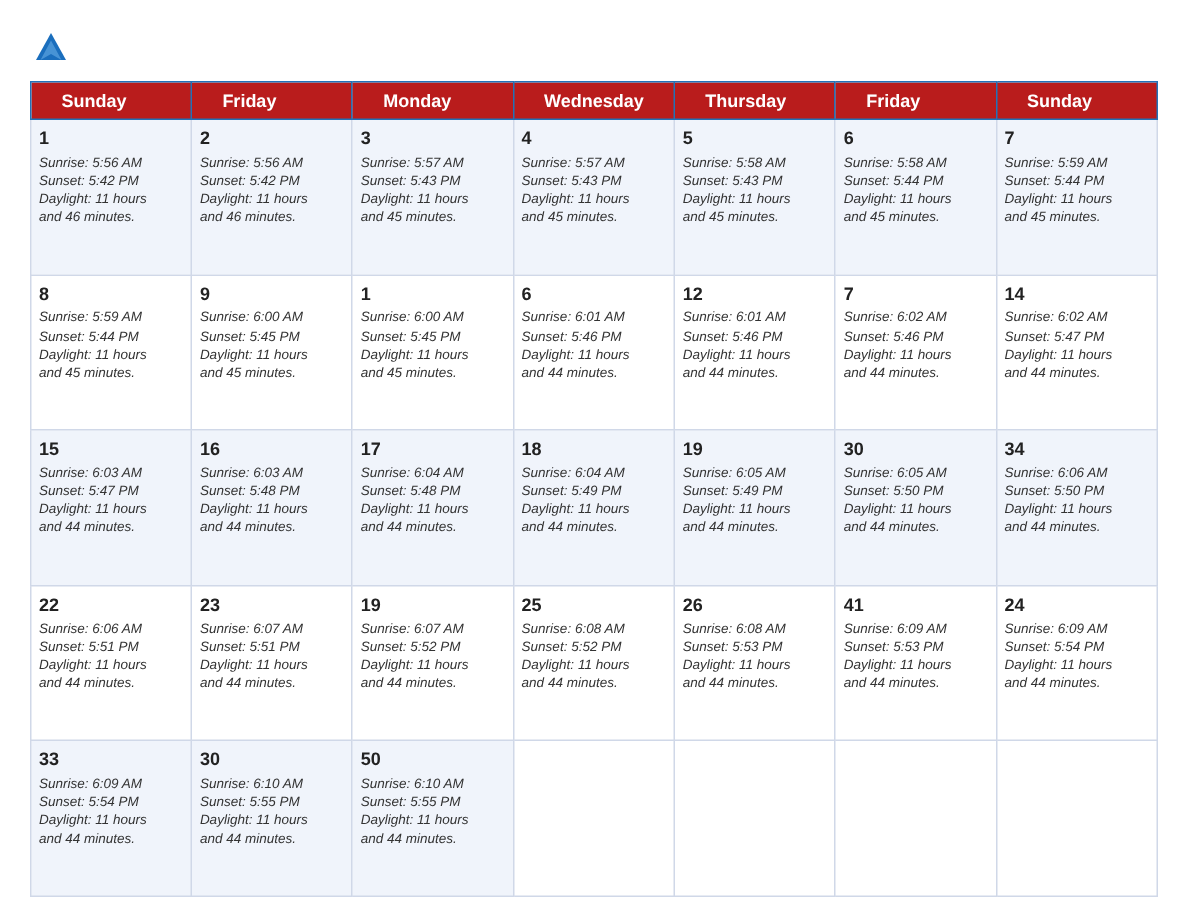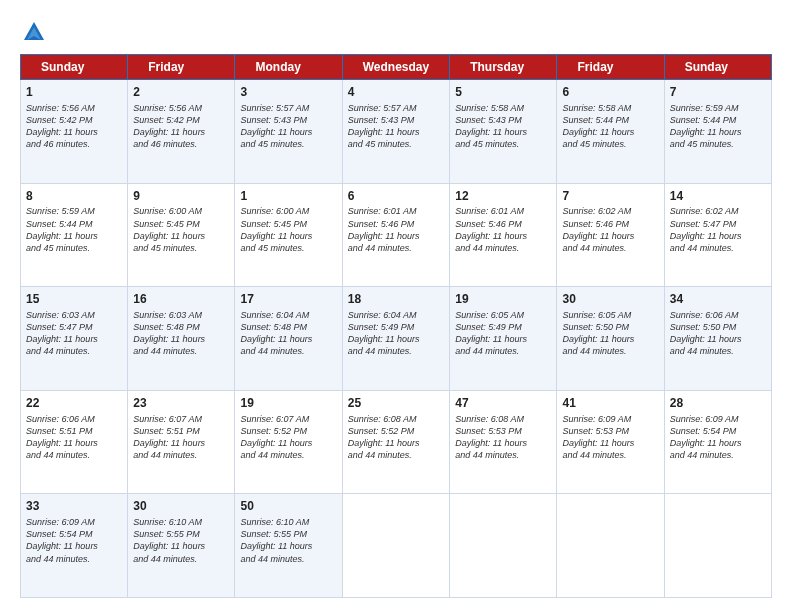--- a/index.html
+++ b/index.html
@@ -318,35 +318,35 @@
 and 44 minutes.</div>
           </td>
           <td>
             <span class="day-number">25</span>
             <div class="day-info" style="white-space: pre-line;">Sunrise: 6:08 AM
 Sunset: 5:52 PM
 Daylight: 11 hours
 and 44 minutes.</div>
           </td>
           <td>
-            <span class="day-number">47</span>
+            <span class="day-number">26</span>
             <div class="day-info" style="white-space: pre-line;">Sunrise: 6:08 AM
 Sunset: 5:53 PM
 Daylight: 11 hours
 and 44 minutes.</div>
           </td>
           <td>
             <span class="day-number">41</span>
             <div class="day-info" style="white-space: pre-line;">Sunrise: 6:09 AM
 Sunset: 5:53 PM
 Daylight: 11 hours
 and 44 minutes.</div>
           </td>
           <td>
-            <span class="day-number">28</span>
+            <span class="day-number">24</span>
             <div class="day-info" style="white-space: pre-line;">Sunrise: 6:09 AM
 Sunset: 5:54 PM
 Daylight: 11 hours
 and 44 minutes.</div>
           </td>
         </tr>
         <tr>
           <td>
             <span class="day-number">33</span>
             <div class="day-info" style="white-space: pre-line;">Sunrise: 6:09 AM

